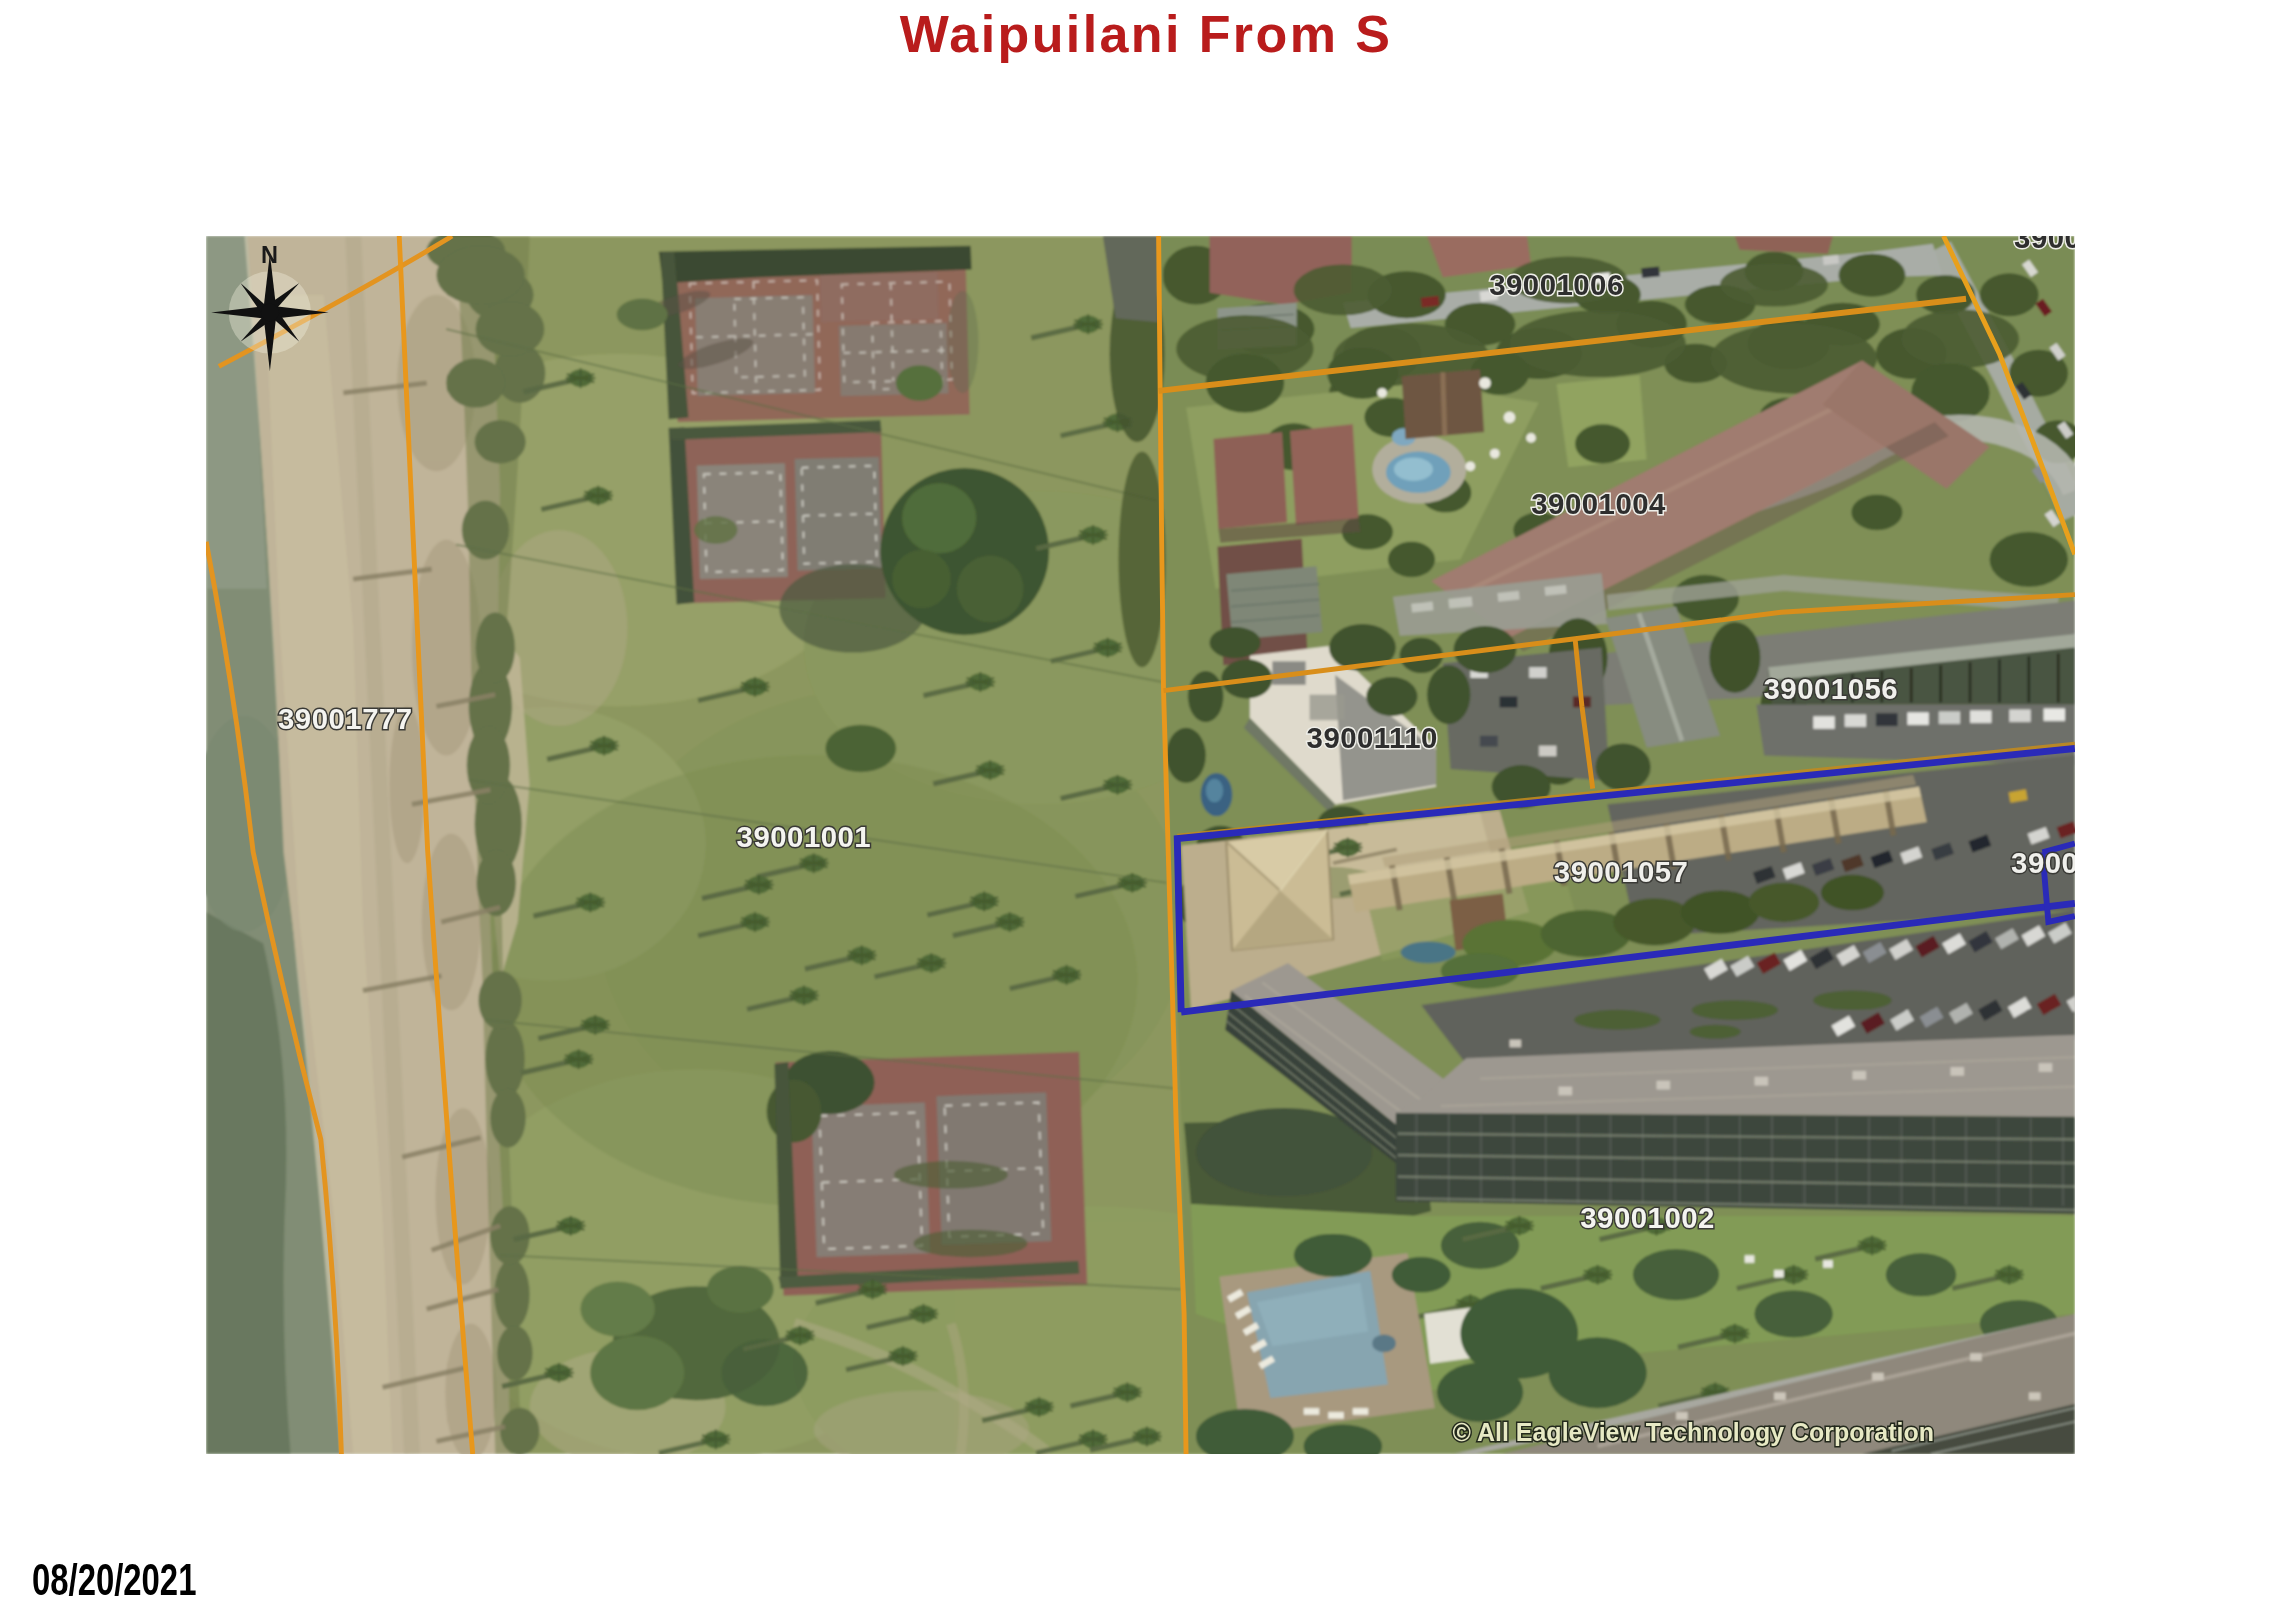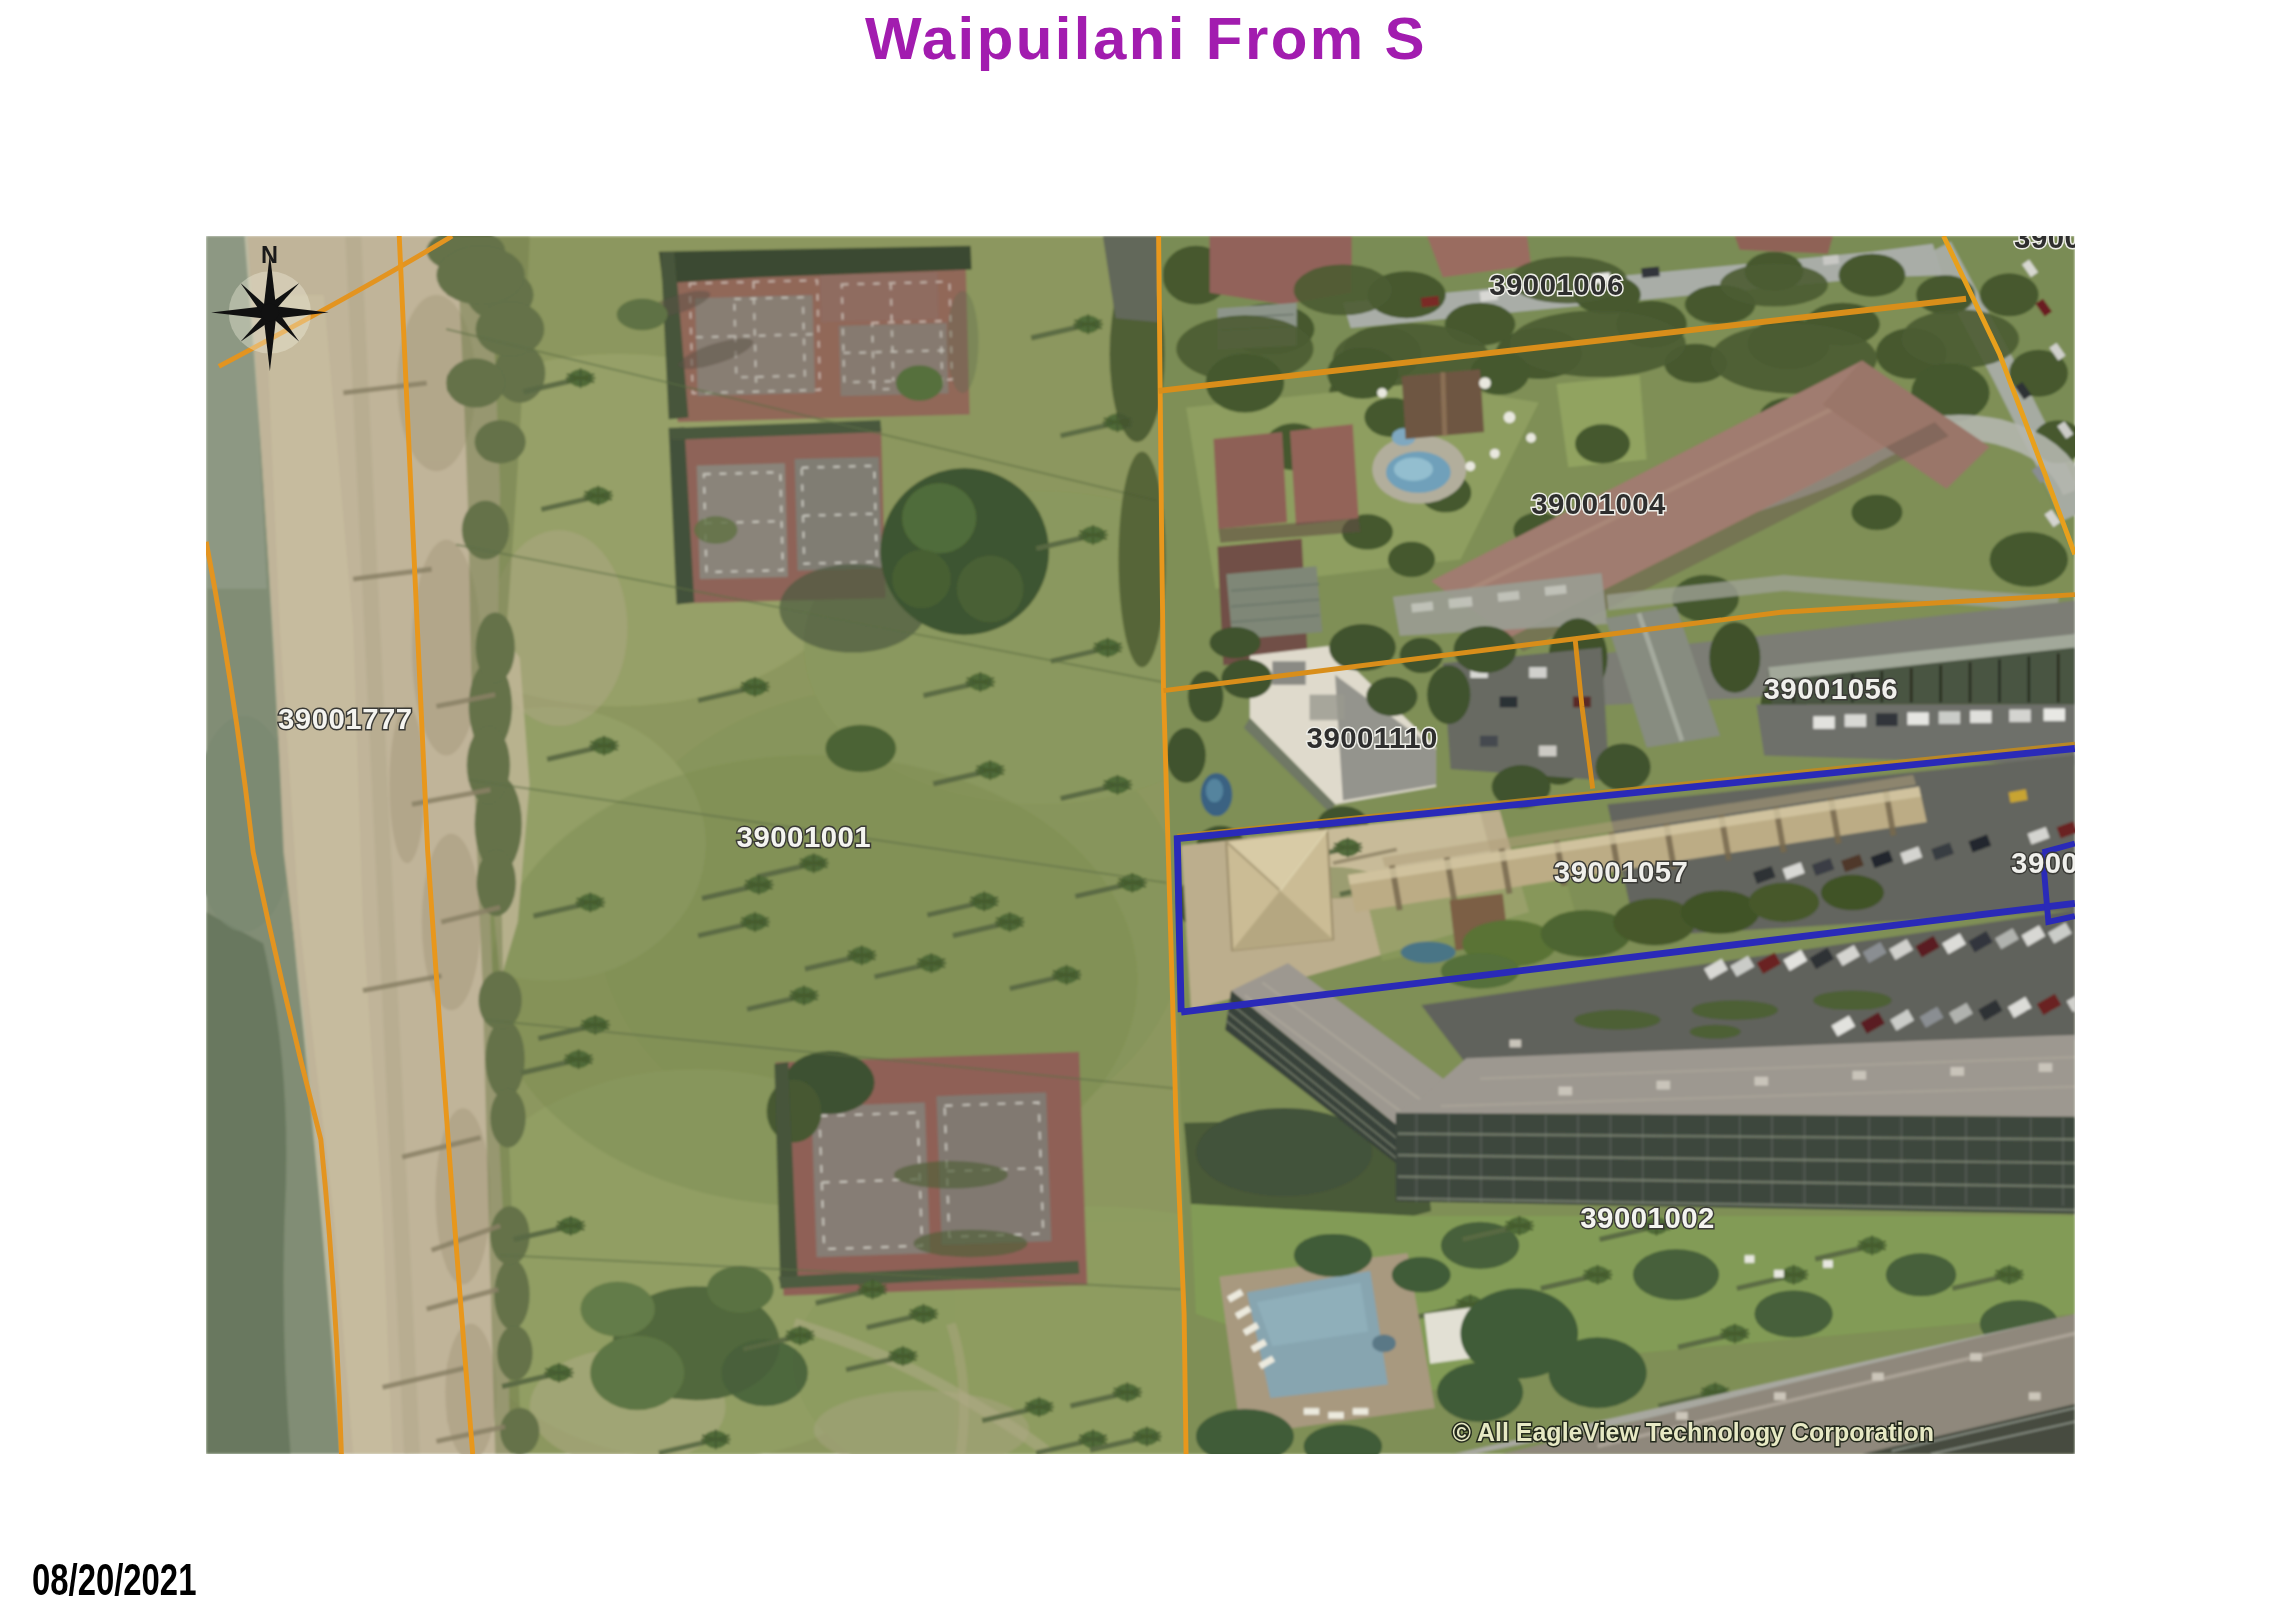--- a/index.html
+++ b/index.html
@@ -1,21 +1,21 @@
 <!DOCTYPE html>
 <html><head>
 <meta charset="utf-8">
 <style>
 html,body{margin:0;padding:0;width:2292px;height:1619px;background:#ffffff;overflow:hidden;font-family:"Liberation Sans",sans-serif;}
 .abs{position:absolute;}
 </style>
 </head>
 <body>
 
-<div class="abs" style="left:0;top:3.9px;width:2292px;text-align:center;font-weight:bold;font-size:60px;letter-spacing:2.4px;color:#a21caf;">Waipuilani From S</div>
+<div class="abs" style="left:0;top:3.9px;width:2292px;text-align:center;font-weight:bold;font-size:52px;letter-spacing:2.4px;color:#b91c1c;">Waipuilani From S</div>
 
 <div class="abs" style="left:32px;top:1554px;font-weight:bold;font-size:45px;color:#000;transform:scaleX(0.73);transform-origin:0 0;">08/20/2021</div>
 
 <svg class="abs" style="left:206px;top:236px" width="1869" height="1218" viewBox="0 0 1907 1243">
 <defs>
       <filter id="soft" x="-2%" y="-2%" width="104%" height="104%">
         <feGaussianBlur stdDeviation="1.1"></feGaussianBlur>
       </filter>
     </defs>
 <g filter="url(#soft)">

